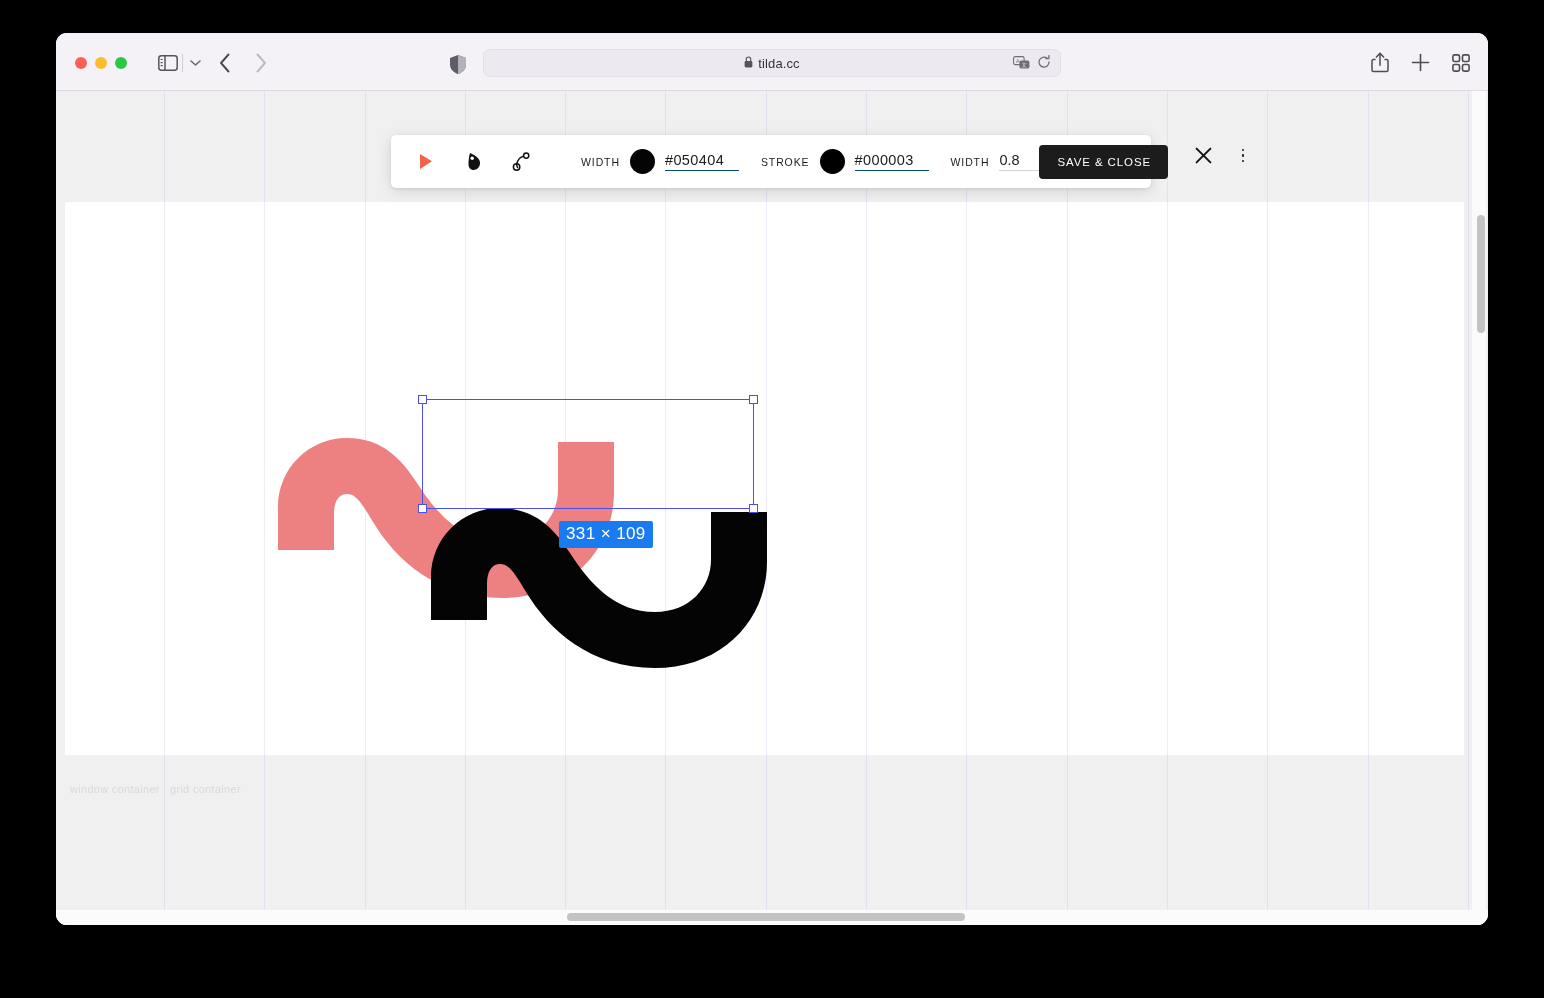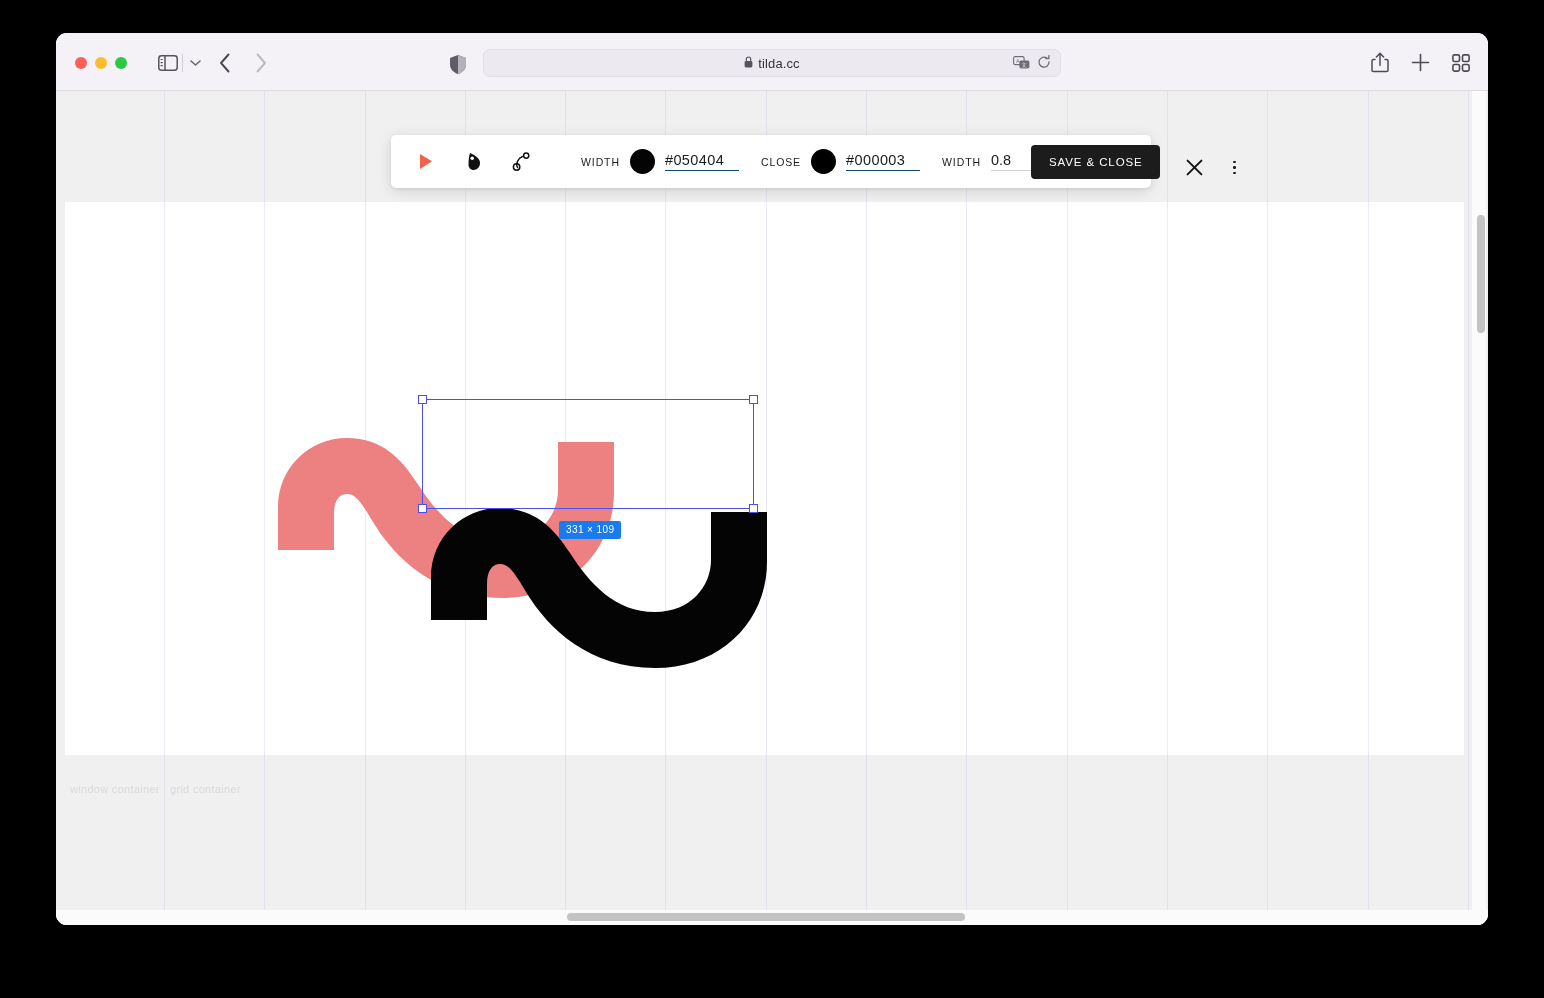--- a/index.html
+++ b/index.html
@@ -206,21 +206,21 @@
   .handle.tr { right: -5px; top: -5px; }
   .handle.bl { left: -5px;  bottom: -5px; }
   .handle.br { right: -5px; bottom: -5px; }
 
   .size-badge {
     position: absolute;
     left: 503px;
     top: 430px;
     background: #1a7bf0;
     color: #ffffff;
-    font-size: 10px;
+    font-size: 17px;
     padding: 3px 7px 4px 7px;
     border-radius: 2px;
     letter-spacing: 0.4px;
     white-space: nowrap;
   }
 
   
   .editor-toolbar {
     position: absolute;
     left: 335px;
@@ -289,21 +289,21 @@
     width: 40px;
     border-bottom: 1px solid #d3d3d3;
     font-size: 14.5px;
     color: #1c1c1c;
     padding-bottom: 2px;
   }
   .sp { width: 22px; }
 
   .action-group {
     display: flex;
-    align-items: flex-end;
+    align-items: flex-start;
     gap: 8px;
     padding-right: 14px;
   }
   .save-btn {
     background: #1c1c1c;
     color: #ffffff;
     font-size: 11.5px;
     letter-spacing: 0.9px;
     padding: 11px 17px 11px 18px;
     border-radius: 4px;
@@ -528,21 +528,21 @@
 
         <div class="tb-sep"></div>
 
         <div class="prop-group">
           <span class="prop-label">WIDTH</span>
           <span class="swatch" style="background:#050404"></span>
           <span class="hexfield">#050404</span>
 
           <span class="sp"></span>
 
-          <span class="prop-label">CLOSE</span>
+          <span class="prop-label">STROKE</span>
           <span class="swatch" style="background:#000000"></span>
           <span class="hexfield">#000003</span>
 
           <span class="sp"></span>
 
           <span class="prop-label">WIDTH</span>
           <span class="numfield">0.8</span>
         </div>
 
         <div class="tb-sep"></div>

